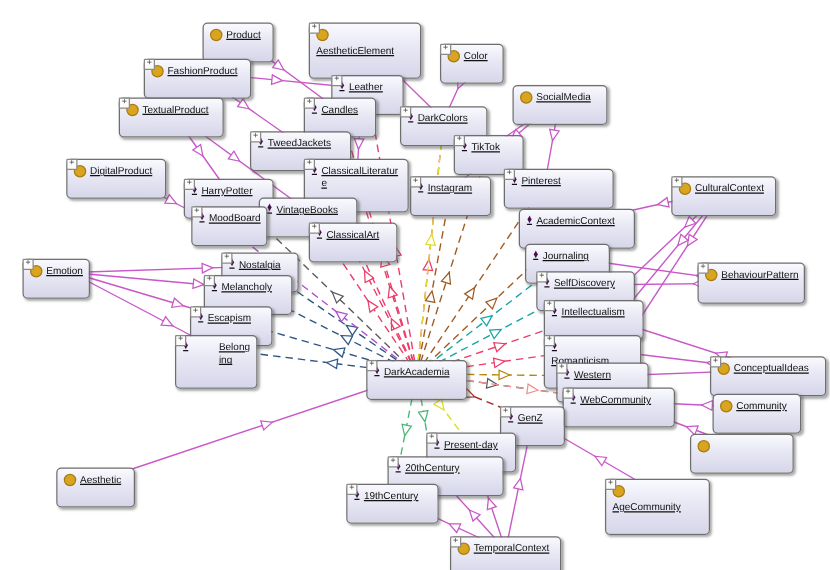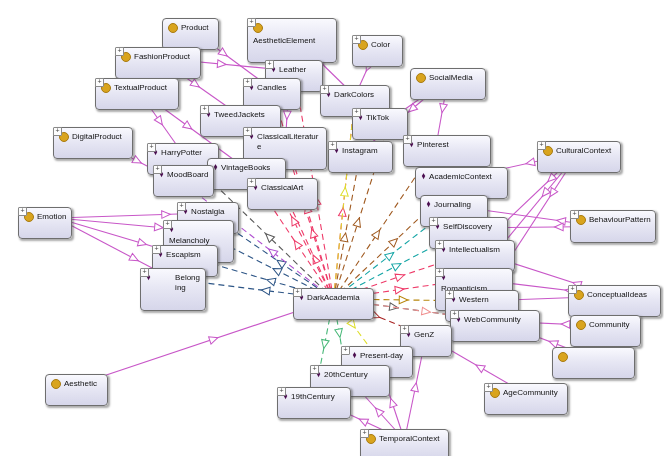--- a/index.html
+++ b/index.html
@@ -6,21 +6,21 @@
   body{width:664px;height:456px;font-family:"Liberation Sans",sans-serif;}
   .canvas{position:relative;width:664px;height:456px;background:#ffffff;overflow:hidden;}
   .canvas svg{position:absolute;left:0;top:0;z-index:0;}
   .node{
     position:absolute;z-index:2;box-sizing:border-box;
     display:flex;align-items:flex-start;gap:3px;
     padding:4px 4px 16px 5px;
     background:linear-gradient(180deg,#f9f9fe 0%,#e7e7f4 45%,#d6d6ea 100%);
     border:1px solid #6e6e6e;border-radius:4px;
     box-shadow:1.5px 1.5px 2px rgba(70,70,70,.45);
-    font-size:8px;color:#111;line-height:1.3;cursor:default;
+    font-size:8px;color:#111;line-height:1.3;cursor:default;text-decoration:underline;
   }
   .node .lbl{word-break:break-all;white-space:normal;}
   .icon-class{flex:0 0 auto;width:8px;height:8px;margin-top:0px;border-radius:50%;
     background:#d9a41e;border:1px solid #a87b12;}
   .icon-individual{flex:0 0 auto;color:#4a0d4f;font-size:10px;line-height:9px;
     transform:scaleX(.8);margin-top:-1px;}
   .badge{
     position:absolute;top:-1px;left:-1px;width:7px;height:7px;z-index:3;
     background:#fdfdfd;border:1px solid #8a8a8a;border-radius:1px;
     font-size:7px;line-height:6px;text-align:center;color:#444;
@@ -202,21 +202,21 @@
       <div class="node" style="left: 320px; top: 85px; width: 70px; min-height: 22px;">
         <span class="badge">+</span>
         <span class="icon-individual">♦</span>
         <span class="lbl">DarkColors</span>
       </div>
       <div class="node" style="left: 200px; top: 105px; width: 81px; min-height: 22px;">
         <span class="badge">+</span>
         <span class="icon-individual">♦</span>
         <span class="lbl">TweedJackets</span>
       </div>
-      <div class="node" style="left: 352px; top: 108px; width: 56px; min-height: 22px;">
+      <div class="node" style="left: 363px; top: 108px; width: 56px; min-height: 22px;">
         <span class="badge">+</span>
         <span class="icon-individual">♦</span>
         <span class="lbl">TikTok</span>
       </div>
       <div class="node" style="left: 53px; top: 127px; width: 80px; min-height: 22px;">
         <span class="badge">+</span>
         <span class="icon-class"></span>
         <span class="lbl">DigitalProduct</span>
       </div>
       <div class="node" style="left: 243px; top: 127px; width: 84px; min-height: 33px;">
@@ -269,31 +269,31 @@
       <div class="node" style="left: 177px; top: 202px; width: 62px; min-height: 22px;">
         <span class="badge">+</span>
         <span class="icon-individual">♦</span>
         <span class="lbl">Nostalgia</span>
       </div>
       <div class="node" style="left: 18px; top: 207px; width: 54px; min-height: 22px;">
         <span class="badge">+</span>
         <span class="icon-class"></span>
         <span class="lbl">Emotion</span>
       </div>
-      <div class="node" style="left: 570px; top: 210px; width: 86px; min-height: 33px;">
+      <div class="node" style="left: 558px; top: 210px; width: 86px; min-height: 33px;">
         <span class="badge">+</span>
         <span class="icon-class"></span>
         <span class="lbl">BehaviourPattern</span>
       </div>
       <div class="node" style="left: 429px; top: 217px; width: 79px; min-height: 22px;">
         <span class="badge">+</span>
         <span class="icon-individual">♦</span>
         <span class="lbl">SelfDiscovery</span>
       </div>
-      <div class="node" style="left: 163px; top: 220px; width: 71px; min-height: 22px; flex-direction: column;">
+      <div class="node" style="left: 163px; top: 220px; width: 71px; min-height: 22px;">
         <span class="badge">+</span>
         <span class="icon-individual">♦</span>
         <span class="lbl">Melancholy</span>
       </div>
       <div class="node" style="left: 435px; top: 240px; width: 80px; min-height: 22px;">
         <span class="badge">+</span>
         <span class="icon-individual">♦</span>
         <span class="lbl">Intellectualism</span>
       </div>
       <div class="node" style="left: 152px; top: 245px; width: 66px; min-height: 22px;">
@@ -333,38 +333,38 @@
       </div>
       <div class="node" style="left: 570px; top: 315px; width: 71px; min-height: 22px;">
         <span class="icon-class"></span>
         <span class="lbl">Community</span>
       </div>
       <div class="node" style="left: 400px; top: 325px; width: 52px; min-height: 22px;">
         <span class="badge">+</span>
         <span class="icon-individual">♦</span>
         <span class="lbl">GenZ</span>
       </div>
-      <div class="node" style="left: 341px; top: 346px; width: 72px; min-height: 22px; justify-content: center;">
+      <div class="node" style="left: 341px; top: 346px; width: 72px; min-height: 22px;">
         <span class="badge">+</span>
         <span class="icon-individual">♦</span>
         <span class="lbl">Present-day</span>
       </div>
       <div class="node" style="left: 552px; top: 347px; width: 83px; min-height: 22px;">
         <span class="icon-class"></span>
       </div>
-      <div class="node" style="left: 310px; top: 365px; width: 80px; min-height: 22px;">
+      <div class="node" style="left: 310px; top: 365px; width: 93px; min-height: 22px;">
         <span class="badge">+</span>
         <span class="icon-individual">♦</span>
         <span class="lbl">20thCentury</span>
       </div>
       <div class="node" style="left: 45px; top: 374px; width: 63px; min-height: 22px;">
         <span class="icon-class"></span>
         <span class="lbl">Aesthetic</span>
       </div>
-      <div class="node" style="left: 484px; top: 383px; width: 84px; min-height: 22px;">
+      <div class="node" style="left: 484px; top: 383px; width: 84px; min-height: 22px; flex-direction: column;">
         <span class="badge">+</span>
         <span class="icon-class"></span>
         <span class="lbl">AgeCommunity</span>
       </div>
       <div class="node" style="left: 277px; top: 387px; width: 74px; min-height: 22px;">
         <span class="badge">+</span>
         <span class="icon-individual">♦</span>
         <span class="lbl">19thCentury</span>
       </div>
       <div class="node" style="left: 360px; top: 429px; width: 89px; min-height: 22px;">

